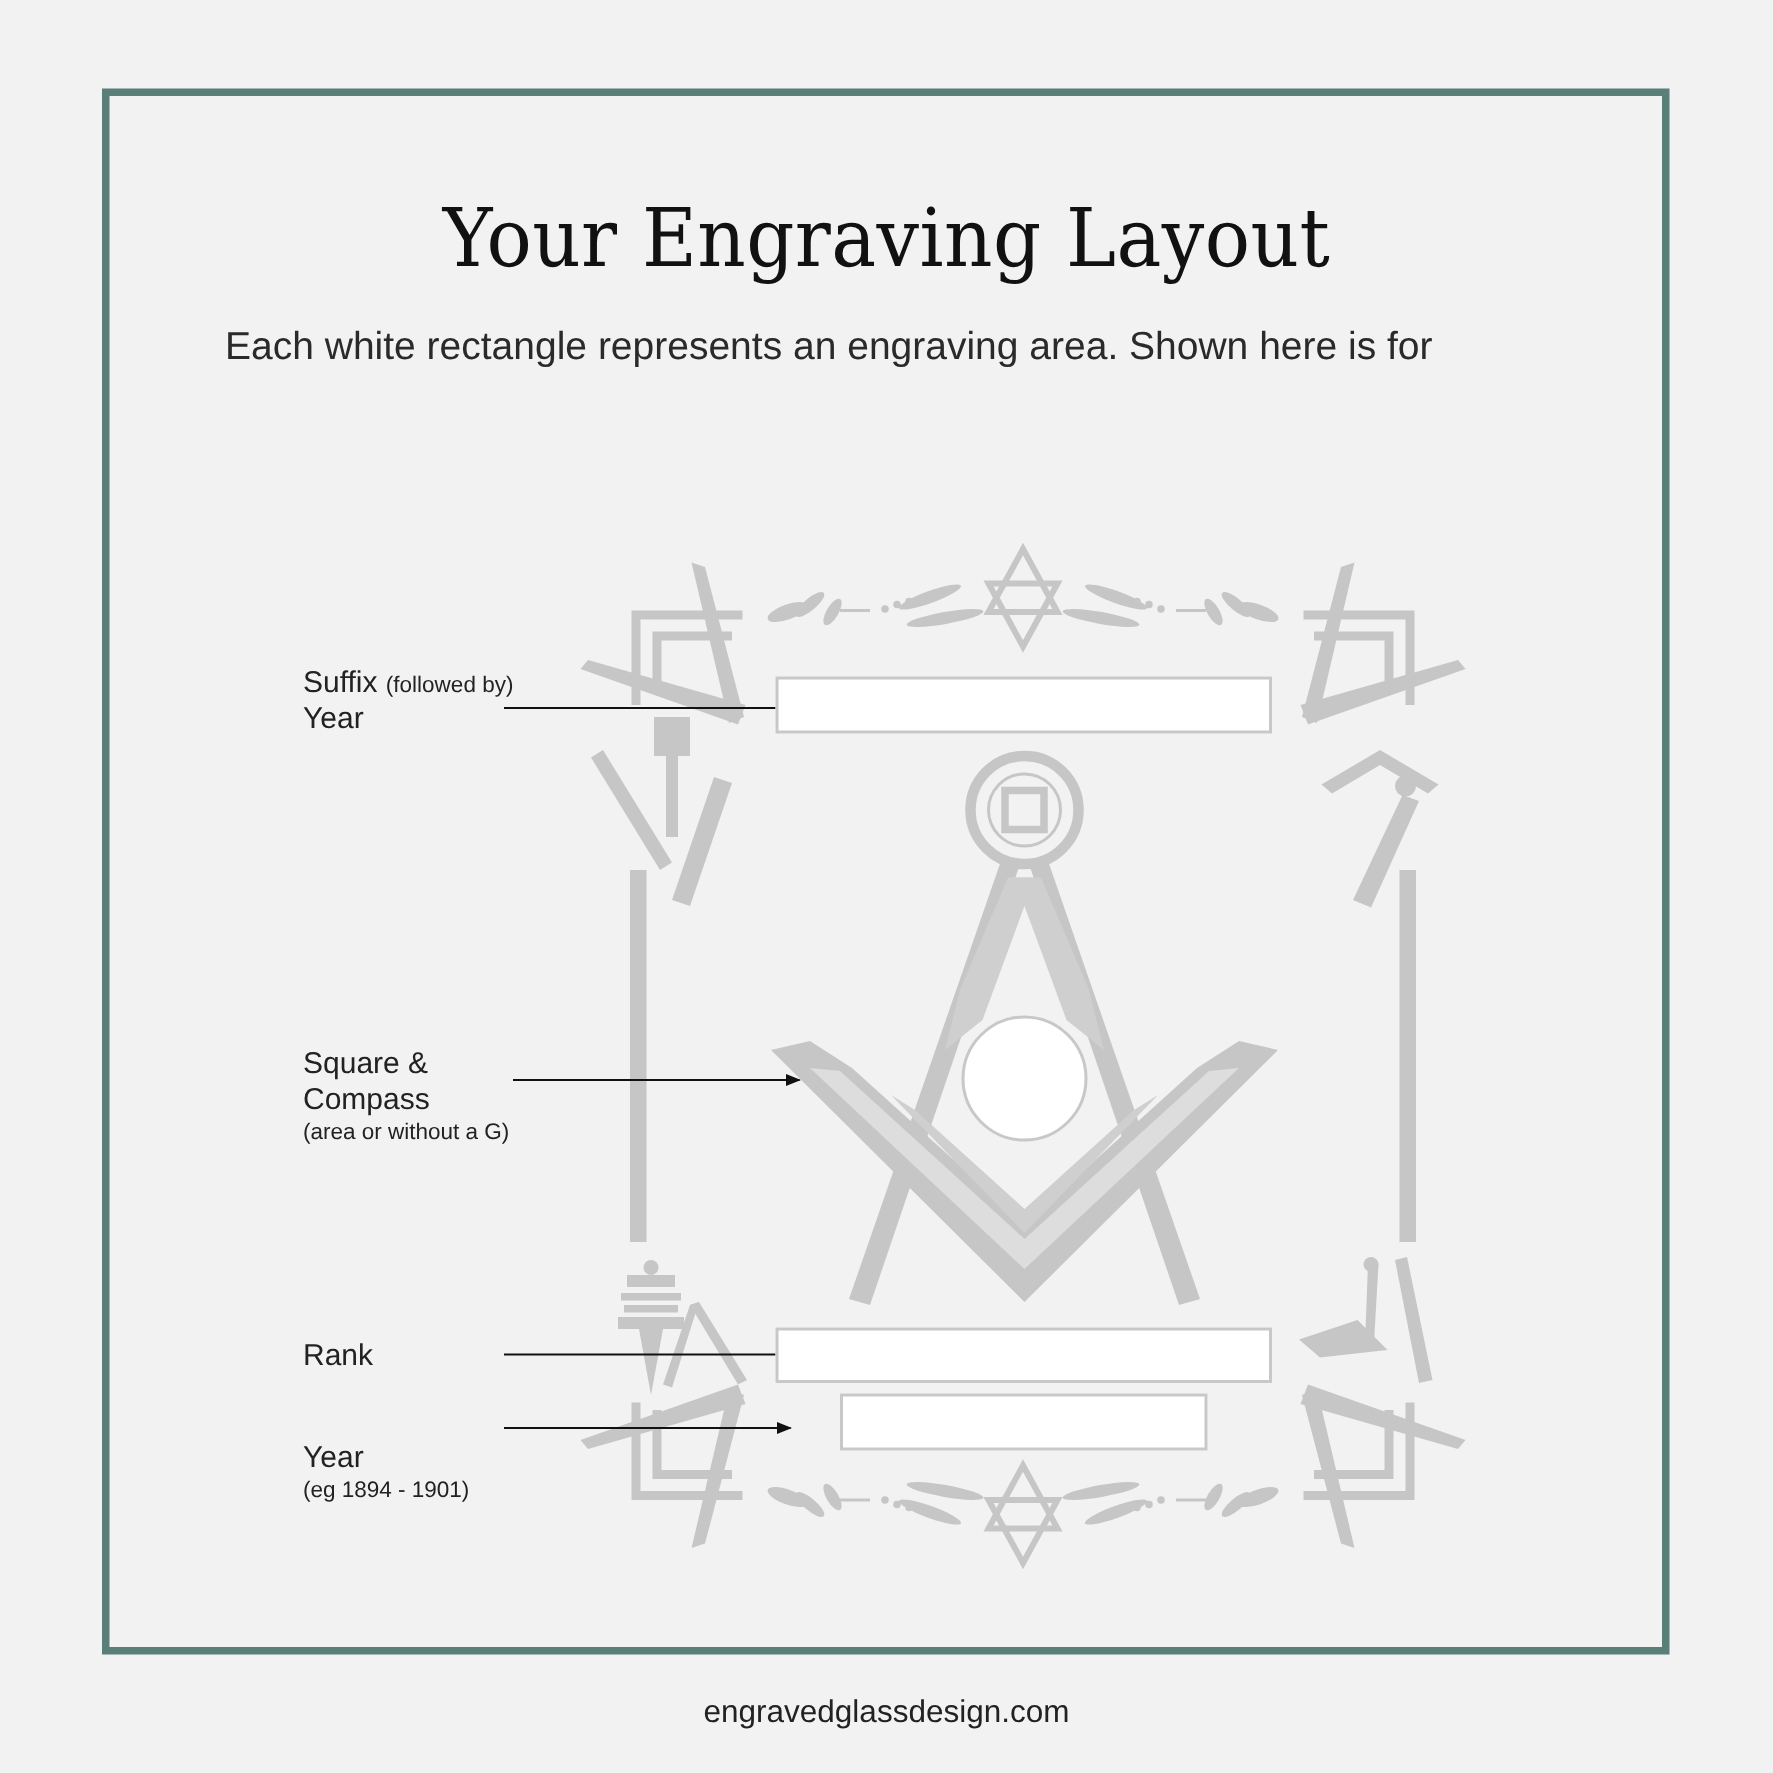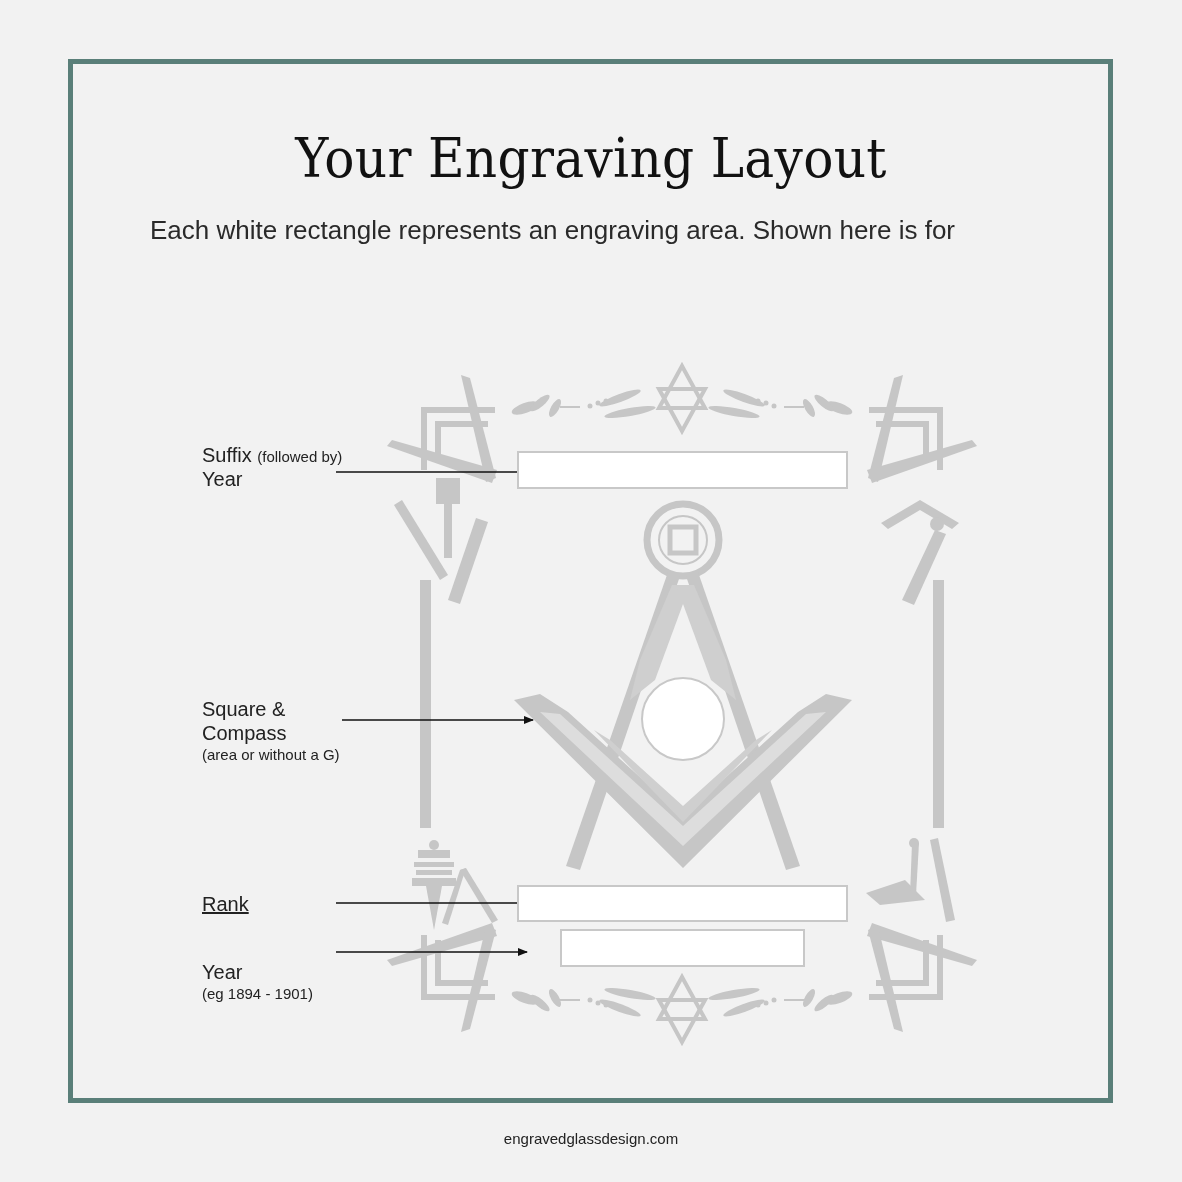--- a/index.html
+++ b/index.html
@@ -83,21 +83,21 @@
       border-radius: 50%;
       box-sizing: border-box;
     }
     .footer {
       position: absolute;
       left: 0;
       width: 1182px;
       top: 1130px;
       text-align: center;
       font-family: "Liberation Sans", "DejaVu Sans", sans-serif;
-      font-size: 15px;
+      font-size: 21px;
       color: #222;
     }
   </style>
 </head>
 <body>
 
 <div class="frame"></div>
 
 <h1 class="title" style="margin:0;font-weight:normal;">Your Engraving Layout</h1>
 
@@ -261,21 +261,21 @@
   </span>
   <span class="block">Year</span>
 </div>
 
 <div class="label" style="top:697px;">
   <span class="block">Square &amp;</span>
   <span class="block">Compass</span>
   <span class="block small">(area or without a G)</span>
 </div>
 
-<div class="label" style="top:892px;text-decoration:underline;">
+<div class="label" style="top:892px;">
   <span class="block">Rank</span>
 </div>
 
 <div class="label" style="top:960px;">
   <span class="block">Year</span>
   <span class="block small">(eg 1894 - 1901)</span>
 </div>
 
 <div class="footer">engravedglassdesign.com</div>
 

